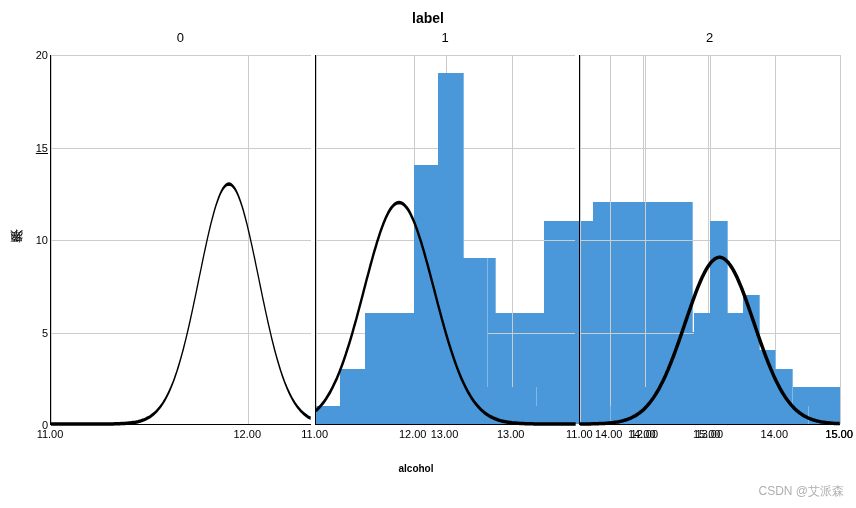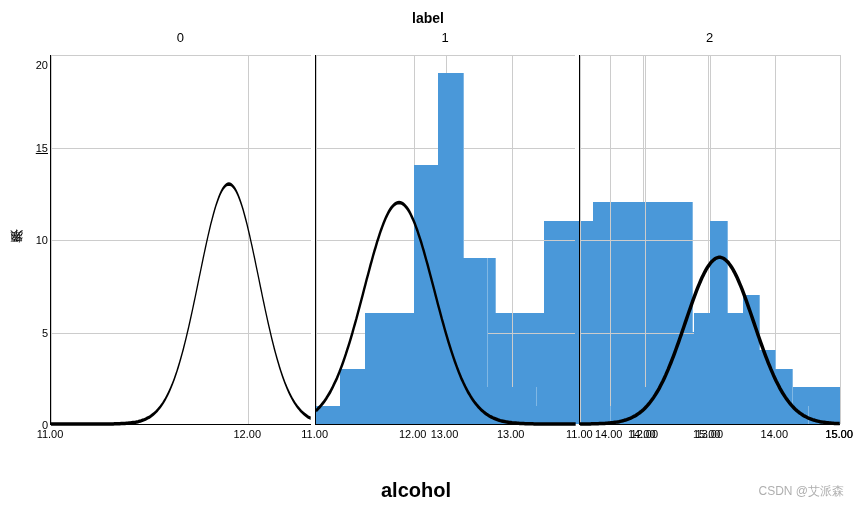--- a/index.html
+++ b/index.html
@@ -21,25 +21,25 @@
     position: absolute;
     top: 10px;
     left: 0;
     width: 856px;
     text-align: center;
     font-size: 14px;
     font-weight: bold;
   }
   .x-label {
     position: absolute;
-    bottom: 6px;
+    bottom: 34px;
     left: 0;
     width: 832px;
     text-align: center;
-    font-size: 20px;
+    font-size: 10px;
     font-weight: bold;
   }
   .y-label {
     position: absolute;
     left: 8px;
     top: 0;
     height: 508px;
     display: flex;
     align-items: center;
     justify-content: center;
@@ -134,21 +134,21 @@
 
 <div class="super-title">label</div>
 <div class="x-label">alcohol</div>
 <div class="y-label">频率</div>
 
 <div class="y-ticks">
     <div class="y-tick" style="top: 370px;">0</div>
     <div class="y-tick" style="top: 277.5px;">5</div>
     <div class="y-tick" style="top: 185px; text-align: center;">10</div>
     <div class="y-tick" style="top: 92.5px; text-decoration: underline;">15</div>
-    <div class="y-tick" style="top: 10px;">20</div>
+    <div class="y-tick" style="top: 0px;">20</div>
   </div>
 
 <div class="chart-container">
   <div class="panels">
       <div class="panel">
         <div class="panel-title">0</div>
         <div class="plot">
           <div class="grid-h" style="top: 277.5px;"></div>
           <div class="grid-h" style="top: 185px;"></div>
           <div class="grid-h" style="top: 92.5px;"></div>

